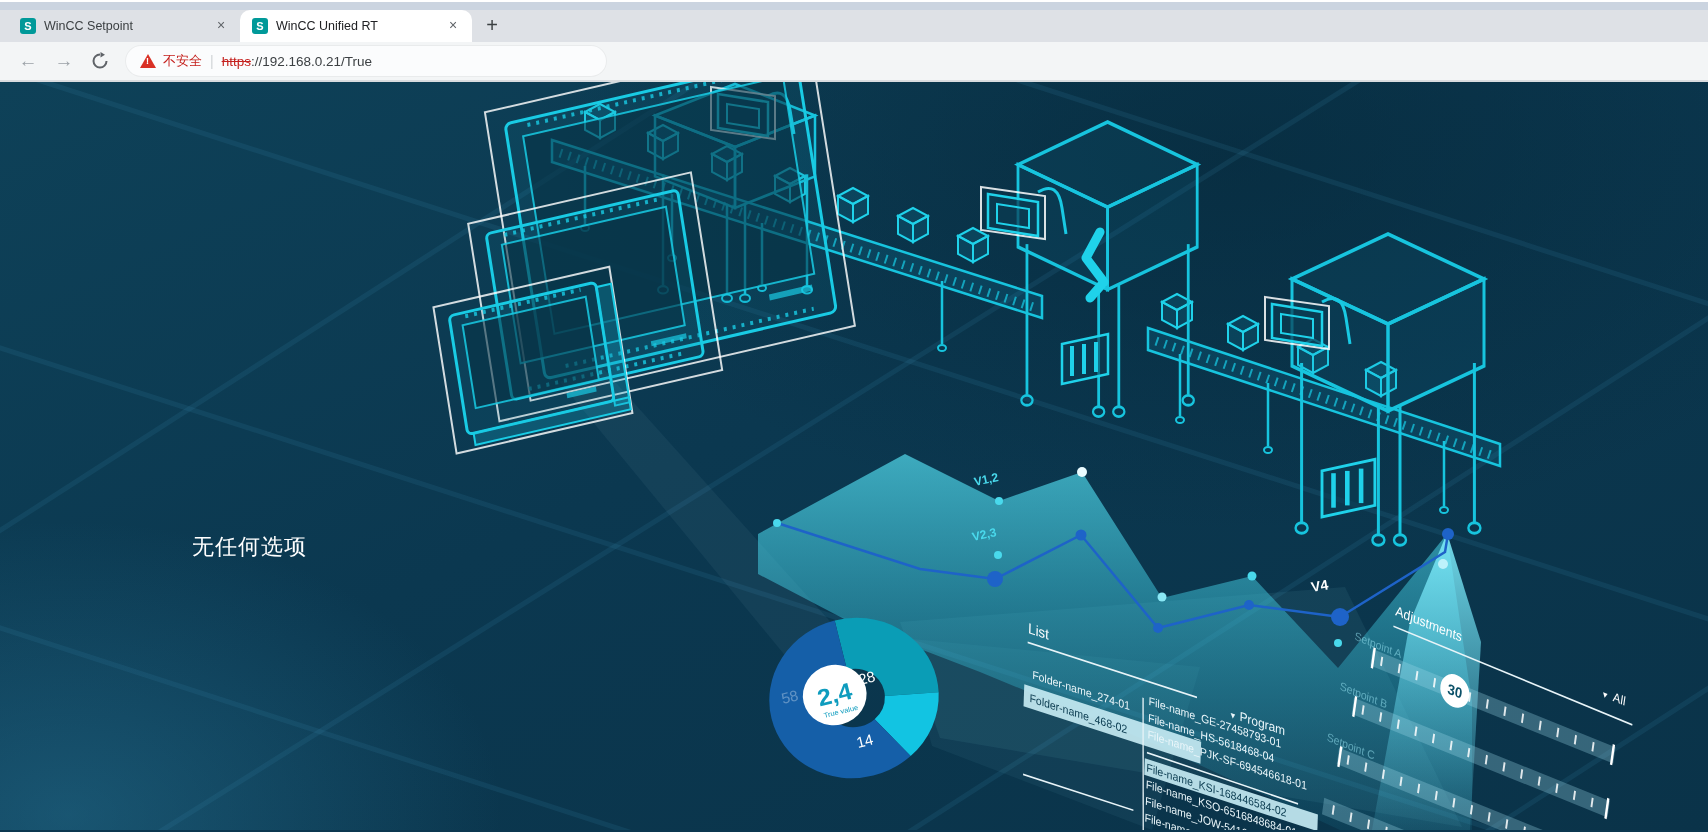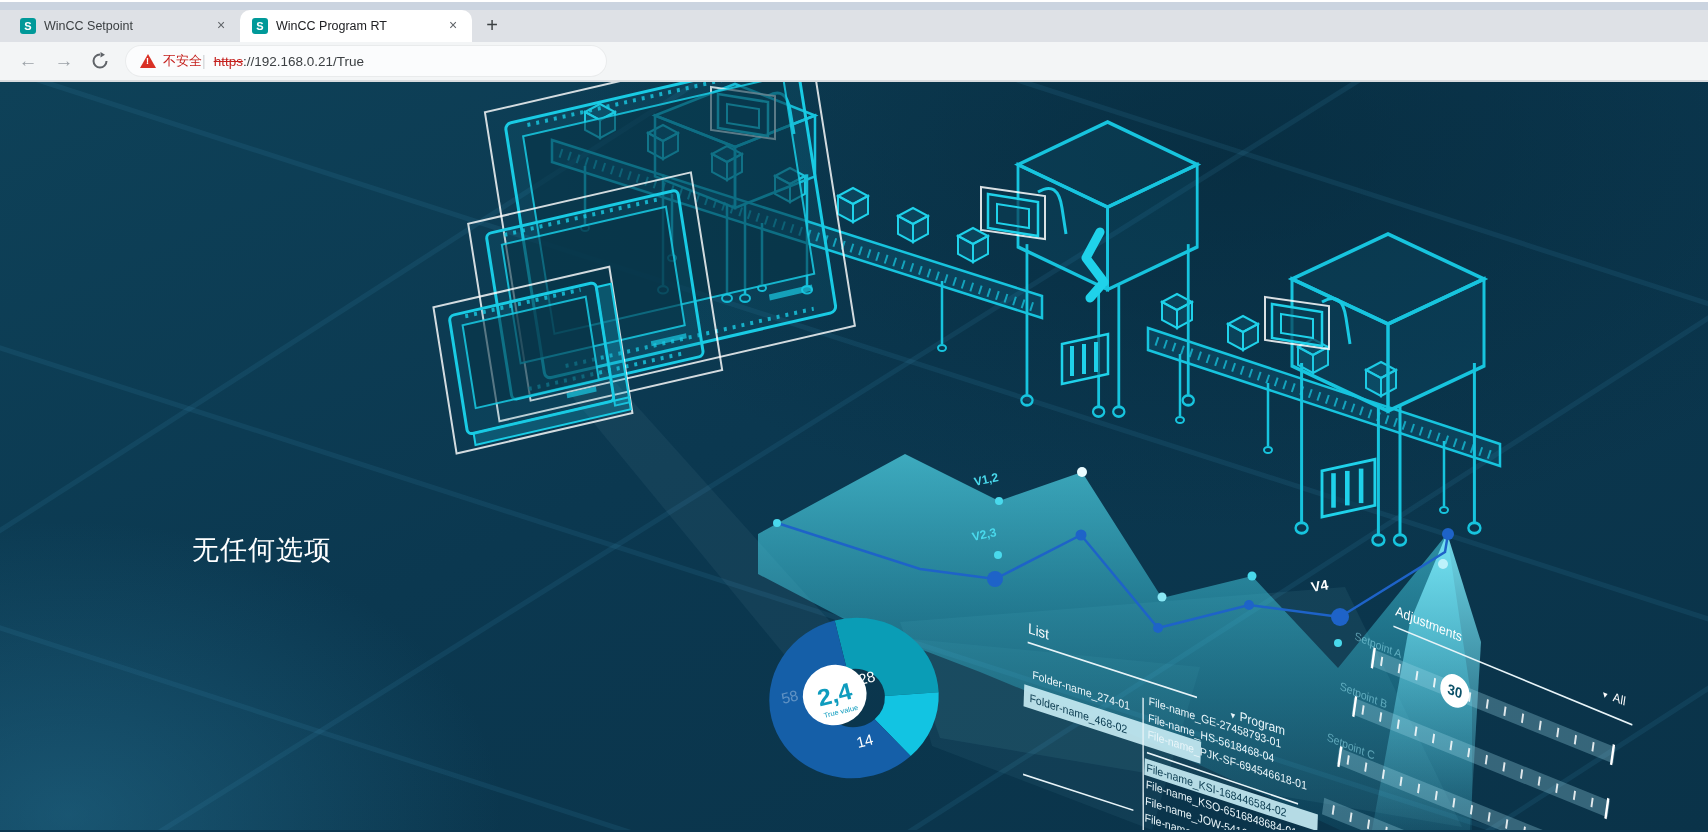--- a/index.html
+++ b/index.html
@@ -14,34 +14,34 @@
   .tab-title { flex:1; white-space:nowrap; overflow:hidden; }
   .tab-close { width:18px; height:18px; border-radius:50%; text-align:center; line-height:16px; font-size:14px; color:#5f6368; cursor:pointer; }
   .newtab-btn { width:28px; height:28px; margin:0 0 2px 6px; border-radius:50%; text-align:center; line-height:26px; font-size:20px; color:#3c4043; cursor:pointer; }
 
   .toolbar { height:40px; background:#f3f5f6; border-bottom:2px solid #d9dcdf; display:flex; align-items:center; padding:0 10px; }
   .nav-btn { width:28px; height:28px; margin:0 4px; text-align:center; line-height:28px; font-size:19px; color:#9aa0a6; }
   .nav-btn.enabled { color:#5f6368; }
   .omnibox { height:30px; background:#fbfcfd; border-radius:15px; display:flex; align-items:center; padding:0 14px; margin-left:8px; min-width:480px; box-shadow:0 0 0 1px rgba(0,0,0,0.04); }
   .warn-tri { width:0; height:0; border-left:8px solid transparent; border-right:8px solid transparent; border-bottom:14px solid #d93025; position:relative; margin-right:7px; }
   .warn-tri::after { content:"!"; position:absolute; left:-2px; top:2px; color:#fff; font-size:9px; font-weight:bold; }
-  .warn-text { color:#c5221f; font-size:13px; }
+  .warn-text { color:#c5221f; font-size:13px; margin-right:8px; }
   .omni-sep { color:#d0d3d6; font-size:14px; margin-right:8px; }
   .url { font-size:13.5px; color:#3c4043; }
   .url .struck { color:#c5221f; text-decoration:line-through; }
 
   
   .content { position:relative; width:1708px; height:748px; overflow:hidden;
     background:
       radial-gradient(620px 420px at 4% 98%, rgba(46,130,165,0.40), rgba(46,130,165,0) 70%),
       radial-gradient(900px 500px at 72% 10%, rgba(5,38,55,0.55), rgba(5,38,55,0) 75%),
       linear-gradient(155deg, #0e4158 0%, #0b3850 45%, #0a3349 100%);
   }
   .content svg.art { position:absolute; left:0; top:0; }
-  .page-message { position:absolute; left:192px; top:450px; color:#ffffff; font-size:27px; letter-spacing:1px;text-align:right; }
+  .page-message { position:absolute; left:192px; top:450px; color:#ffffff; font-size:22px; letter-spacing:1px;text-align:right; }
 
   
   .grid-line { stroke:#3a8bb0; stroke-width:5; opacity:0.14; }
   .cy  { stroke:#19c9e3; fill:none; }
   .mface { fill:rgba(20,140,175,0.10); stroke:#17c4de; stroke-width:2.5; }
   .mleg { stroke:#17c4de; stroke-width:2.5; }
   .mfoot { fill:none; stroke:#17c4de; stroke-width:2; }
   .belt-face { fill:rgba(18,150,185,0.16); stroke:#17c4de; stroke-width:2.5; }
   .belt-hatch { stroke:#17c4de; stroke-width:9; stroke-dasharray:2 7; opacity:0.75; }
   .cube { fill:rgba(14,100,130,0.35); stroke:#1fd2ea; stroke-width:2; }
@@ -72,21 +72,21 @@
 <div class="titlebar"></div>
 
 <div class="tabstrip">
   <div class="tab">
     <div class="favicon">S</div>
     <div class="tab-title">WinCC Setpoint</div>
     <div class="tab-close">×</div>
   </div>
   <div class="tab active">
     <div class="favicon">S</div>
-    <div class="tab-title">WinCC Program RT</div>
+    <div class="tab-title">WinCC Unified RT</div>
     <div class="tab-close">×</div>
   </div>
   <div class="newtab-btn">+</div>
 </div>
 
 <div class="toolbar">
   <div class="nav-btn">←</div>
   <div class="nav-btn">→</div>
   <div class="nav-btn enabled">
     <svg width="18" height="18" viewBox="0 0 18 18" style="margin-top:5px">

